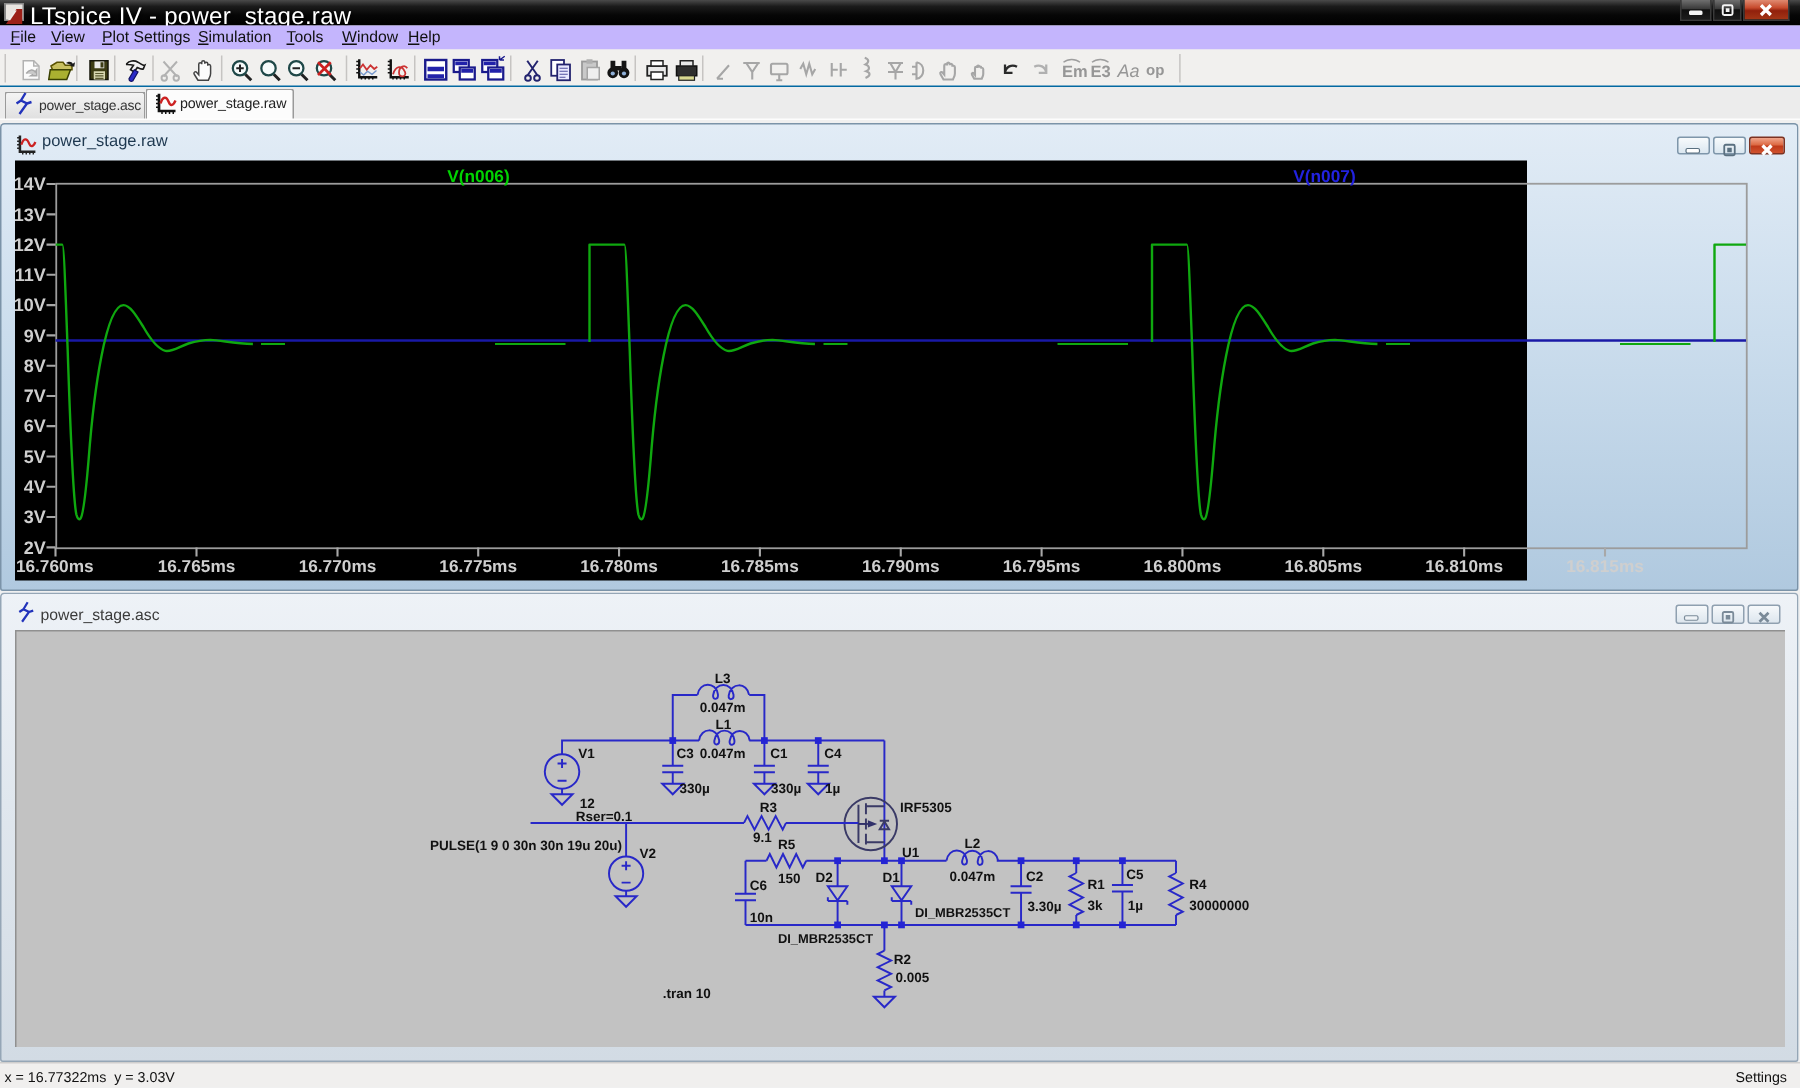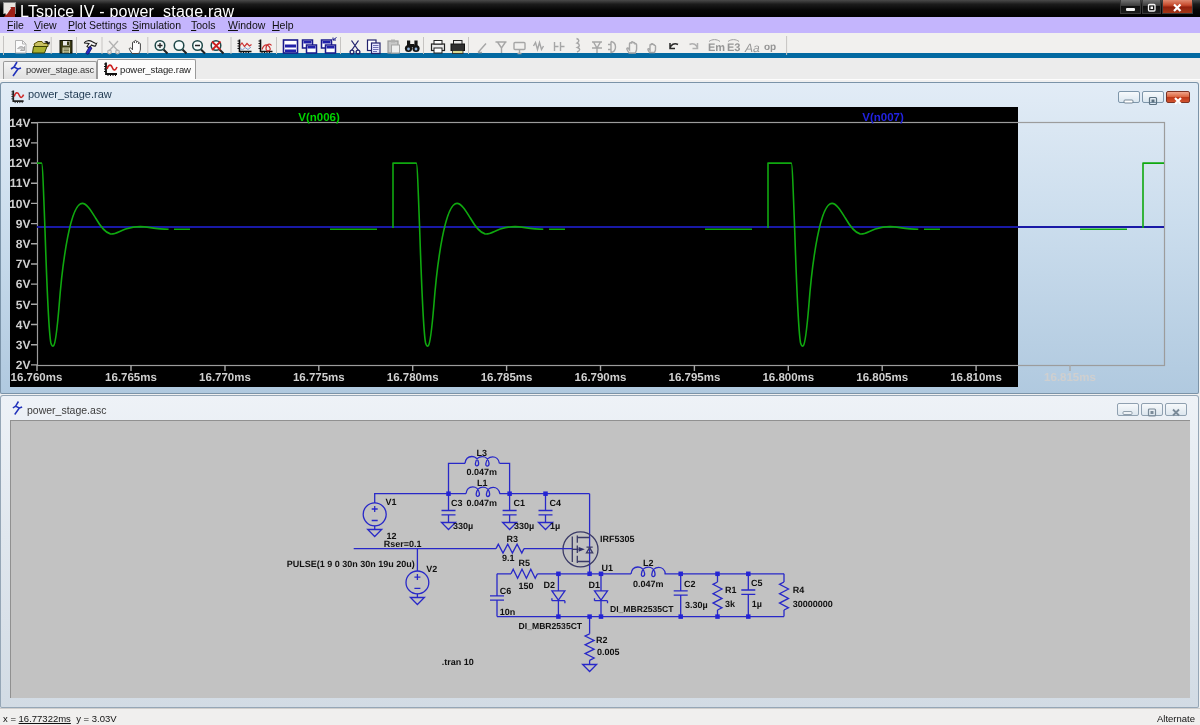--- a/index.html
+++ b/index.html
@@ -6,21 +6,21 @@
   body{width:1200px;height:725px;overflow:hidden;font-family:"Liberation Sans",sans-serif;background:#f0f0f0;position:relative;-webkit-font-smoothing:antialiased}
   svg text{text-rendering:geometricPrecision}
   .abs{position:absolute}
   #titlebar{left:0;top:0;width:1200px;height:17px;background:linear-gradient(180deg,#4a4a4a 0%,#1b1b1b 25%,#060606 60%,#000 100%)}
   #titletext{left:20px;top:2.5px;color:#fff;font-size:16px;letter-spacing:0.2px;text-shadow:0 1px 2px #000}
   #applogo{left:3px;top:2px;width:13px;height:12px;background:#e8e4e0;border:1px solid #888;box-sizing:border-box}
   .capbtn{top:0;height:14px;border:1px solid #3a3a3a;border-top:none;box-sizing:border-box;background:linear-gradient(180deg,#6f6f6f 0%,#3a3a3a 45%,#101010 50%,#1c1c1c 100%)}
   #menubar{left:0;top:17px;width:1200px;height:16px;background:#c4b5fd;font-size:10.5px;color:#101010}
   #menubar span{position:absolute;top:2px}
   #menubar u{text-decoration:underline}
-  #toolbar{left:0;top:33px;width:1200px;height:25px;background:#f1f0ee;border-bottom:5px solid #0369a1;box-sizing:border-box}
+  #toolbar{left:0;top:33px;width:1200px;height:25px;background:#f1f0ee;border-bottom:1px solid #0369a1;box-sizing:border-box}
   #tabbar{left:0;top:58px;width:1200px;height:22px;background:#ececec}
   .tab{position:absolute;box-sizing:border-box;font-size:10px;color:#222}
   #tab1{left:3px;top:3px;width:94px;height:19px;background:linear-gradient(180deg,#f4f4f4,#dfdfdf);border:1px solid #9a9a9a;border-bottom:none;border-radius:2px 2px 0 0}
   #tab2{left:97px;top:1px;width:99px;height:21px;background:#fcfcfc;border:1px solid #9a9a9a;border-bottom:none;border-radius:2px 2px 0 0}
   #tabline{left:0;top:79px;width:1200px;height:1px;background:#fdfdfd}
   
   #wwin{left:0px;top:82px;width:1199px;height:312px;border-radius:3px 3px 2px 2px;background:linear-gradient(180deg,#e2ecf6 0%,#cbdded 45%,#b0c9df 100%);box-shadow:inset 0 0 0 1px #7b93a8;box-sizing:border-box}
   #wtitle{left:28px;top:88px;font-size:11px;color:#1e3850}
   #wplot{left:10px;top:107px;width:1008px;height:280px;background:#000}
   .wbtn{top:91px;height:12px;border-radius:2px;box-sizing:border-box}
@@ -430,15 +430,15 @@
         <text x="751.8" y="606.5">1µ</text>
       <text x="792.8" y="592.5">R4</text>
         <text x="792.8" y="606.5">30000000</text>
       <text x="595.9" y="642.5">R2</text>
         <text x="597" y="654.5">0.005</text>
       <text x="441.8" y="665">.tran 10</text>
     </g>
   </svg></div>
 
   <div class="abs" id="statusbar">
-    <span class="abs" style="left:3px;top:4px">x = <span style="text-decoration:underline">16.77322ms</span>&nbsp;&nbsp;y = 3.03V</span>
-    <span class="abs" style="left:1157px;top:4px">Alternate</span>
+    <span class="abs" style="left:3px;top:4px">x = <span style="">16.77322ms</span>&nbsp;&nbsp;y = 3.03V</span>
+    <span class="abs" style="left:1157px;top:4px">Settings</span>
   </div>
 
 </body></html>

